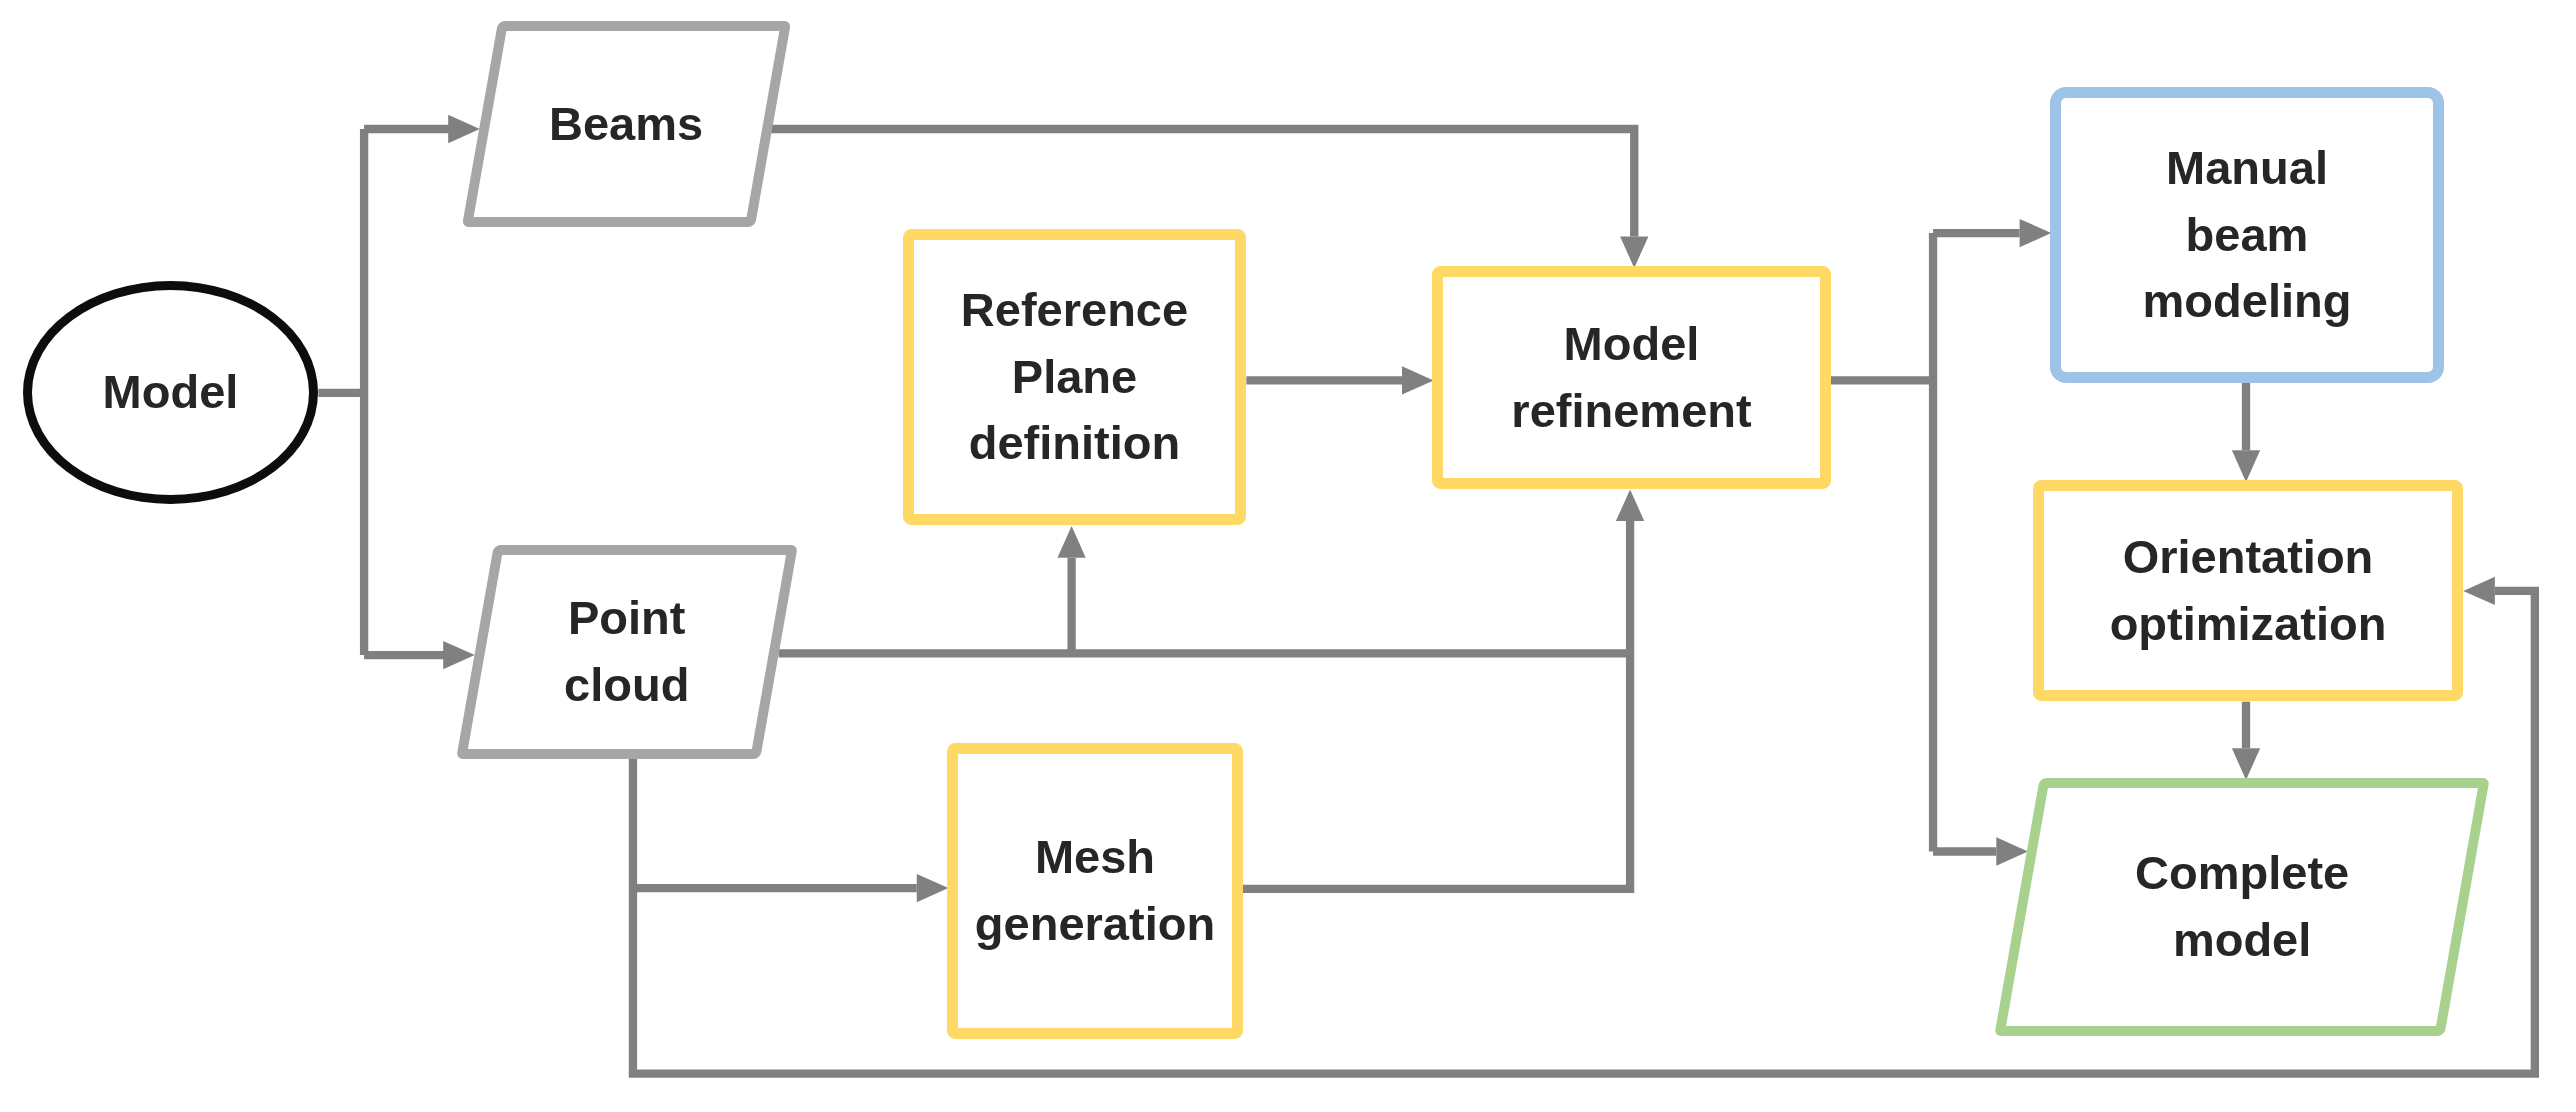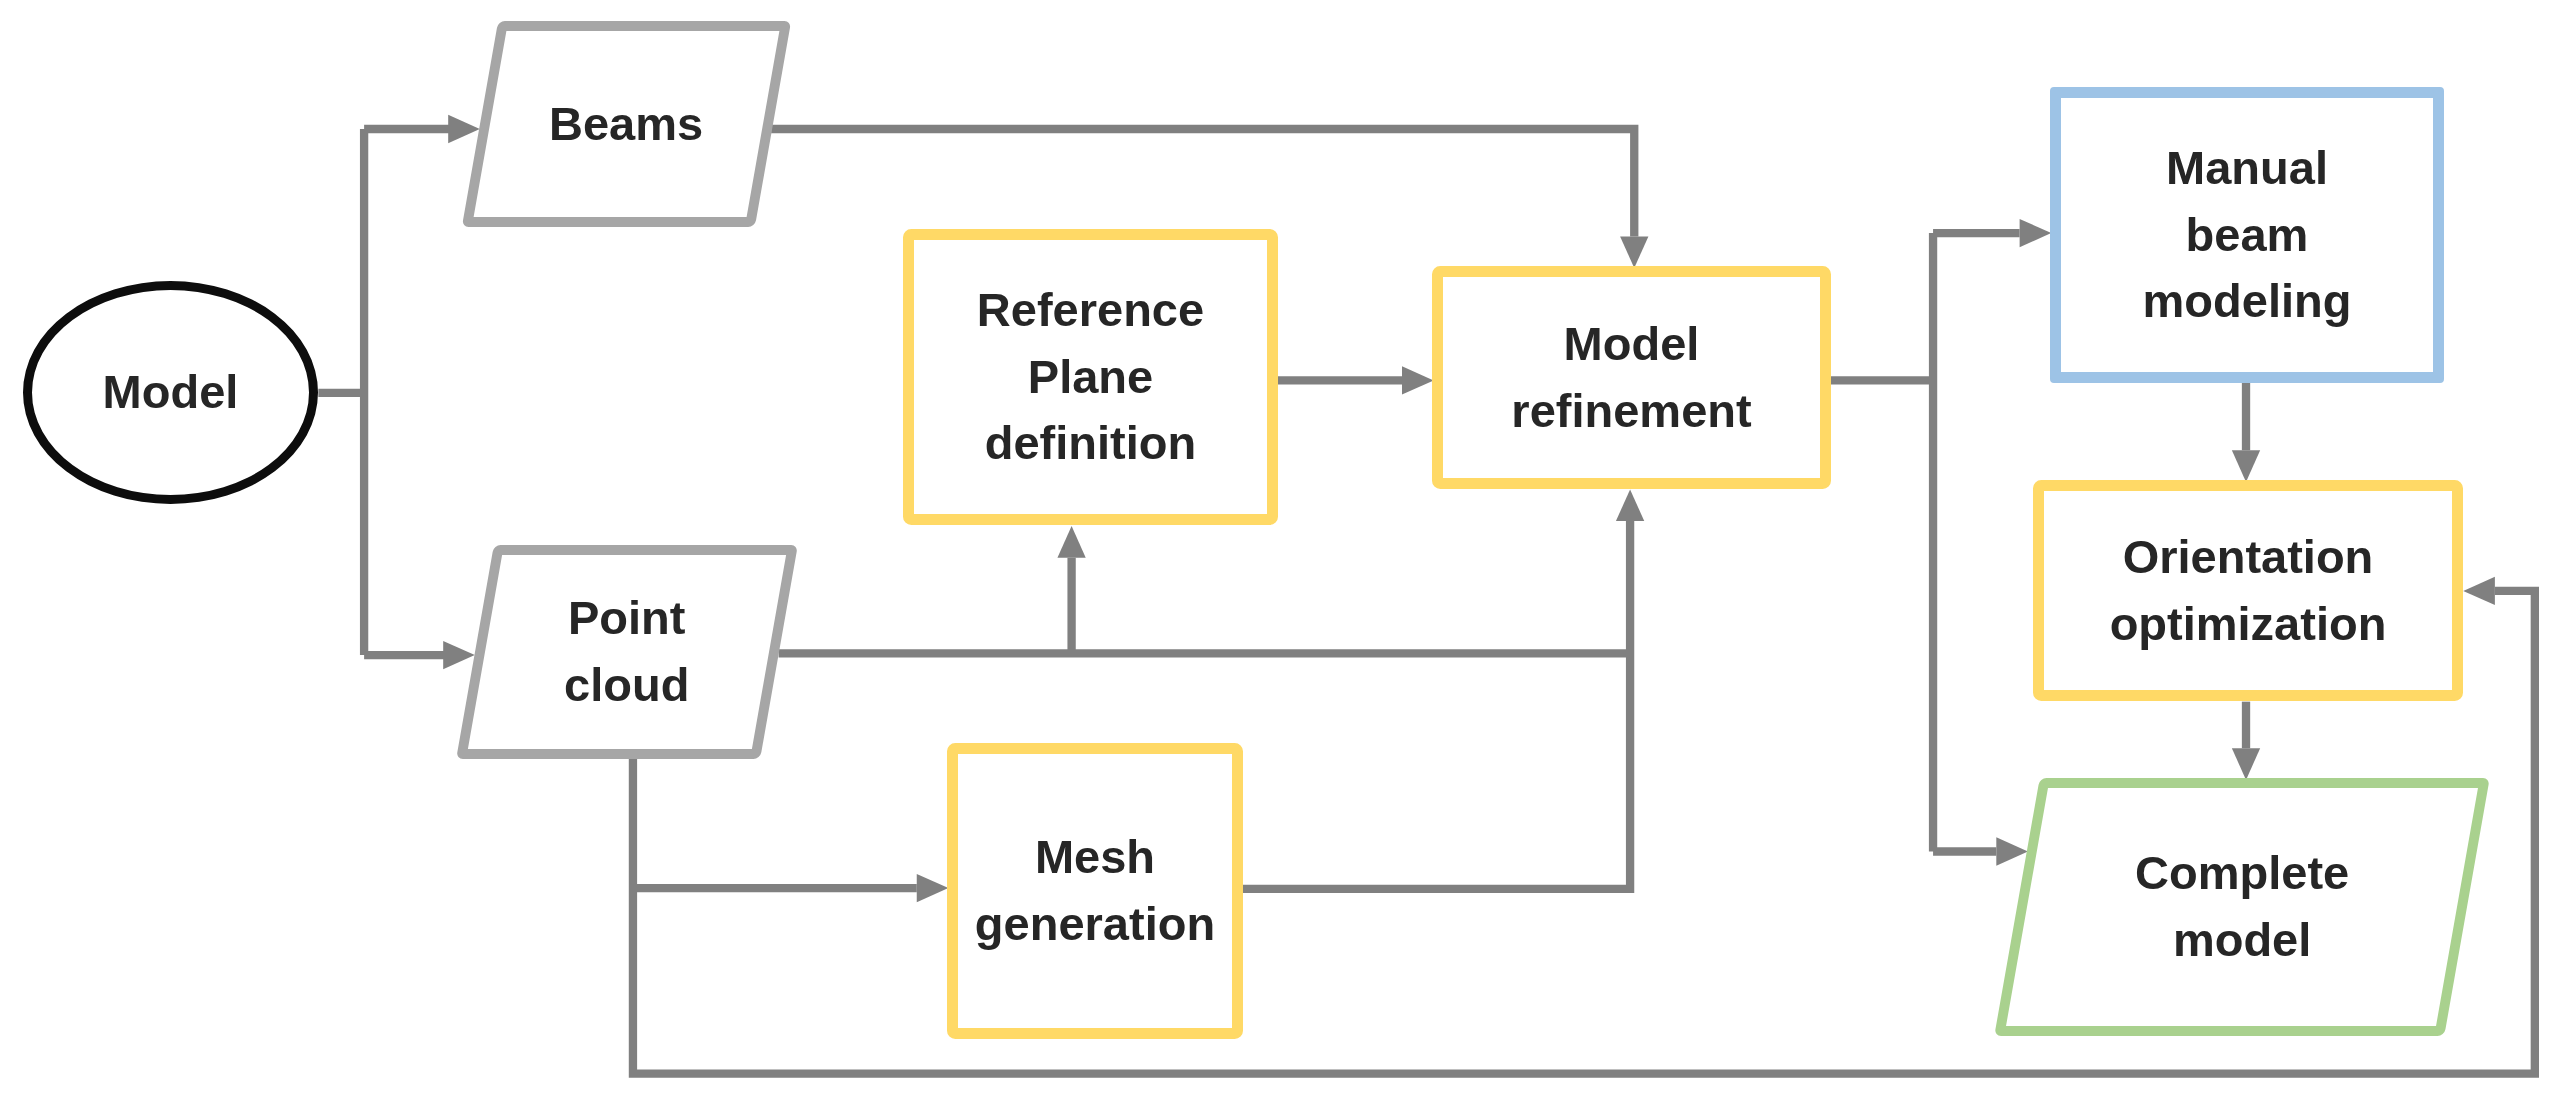--- a/index.html
+++ b/index.html
@@ -34,21 +34,21 @@
   .ellipse{
     border:9.2px solid var(--start-border);
     border-radius:50%;
   }
   .process{
     border:11.7px solid var(--process-border);
     border-radius:8.3px;
   }
   .manual{
     border:11.7px solid var(--manual-border);
-    border-radius:4px;
+    border-radius:16px;
     align-items:center;
   }
   .para{
     transform:skewX(-10deg);
     border-radius:6.7px;
   }
   .para.io{border:10px solid var(--io-border);}
   .para.output{border:10.8px solid var(--output-border);}
   .para .lbl{transform:skewX(10deg);}
 </style>
@@ -101,21 +101,21 @@
 
   <div class="node para io" style="left:480px;top:21px;width:293px;height:206px;">
     <span class="lbl">Beams</span>
   </div>
 
   <div class="node para io" style="left:475px;top:545px;width:304px;height:214px;">
     <span class="lbl">Point
 cloud</span>
   </div>
 
-  <div class="node process" style="left:903px;top:229px;width:375px;height:296px;">
+  <div class="node process" style="left:903px;top:229px;width:343px;height:296px;">
     <span class="lbl">Reference
 Plane
 definition</span>
   </div>
 
   <div class="node process" style="left:1432px;top:266px;width:399px;height:223px;">
     <span class="lbl">Model
 refinement</span>
   </div>
 

